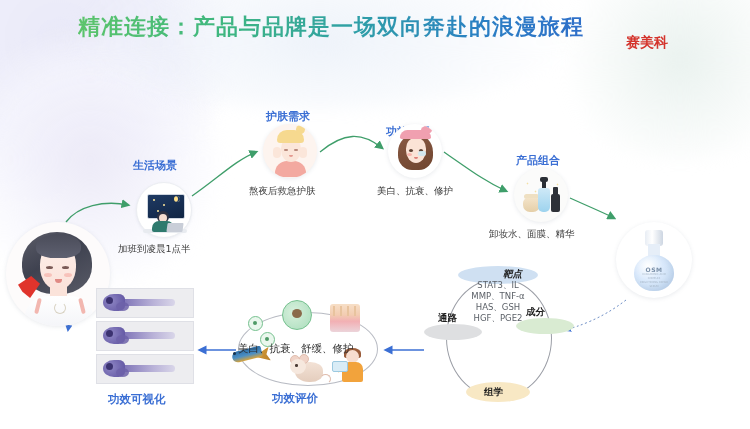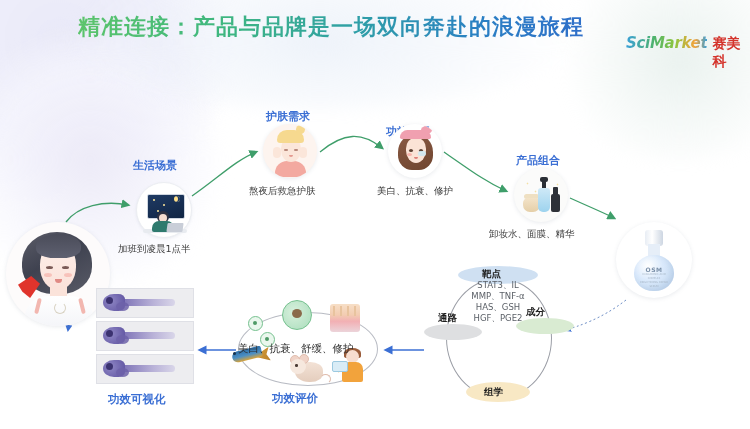--- a/index.html
+++ b/index.html
@@ -243,21 +243,20 @@
 
   <div class="bg-wash-tl"></div>
   <div class="bg-wash-tl2"></div>
   <div class="bg-wash-top"></div>
   <div class="bg-wash-right"></div>
 
   <div class="title">精准连接：产品与品牌是一场双向奔赴的浪漫旅程</div>
 
   <div class="logo">
     <div class="logo-row2">
-      <span class="logo-sci">SciMarket</span>
       <span class="logo-cn2">赛美科</span>
     </div>
   </div>
 
   <svg class="svg-layer">
     <defs>
       <marker id="ag" markerWidth="7" markerHeight="7" refX="5" refY="3.5" orient="auto">
         <polygon points="0 0, 7 3.5, 0 7" fill="#3f9e6a"></polygon>
       </marker>
       <marker id="ab" markerWidth="7" markerHeight="7" refX="5" refY="3.5" orient="auto">
@@ -367,21 +366,21 @@
     <div class="label2">
         <div>HYALURONIC ACID COMPLEX</div>
         <div>BRIGHTENING REPAIR SERUM</div>
       </div>
   </div>
 
   <div class="mech">
     <div class="mech-ring"></div>
 
     <div class="pill pill-target"></div>
-    <div class="mlabel" style="left:54px;top:-10px;">靶点</div>
+    <div class="mlabel" style="left:75px;top:-10px;font-style:italic;">靶点</div>
     <div class="mlist c" style="left:20px;top:2px;width:100px;">
         <div>STAT3、IL</div>
         <div>MMP、TNF-α</div>
         <div>HAS、GSH</div>
         <div>HGF、PGE2</div>
       </div>
 
     <div class="pill pill-path"></div>
     <div class="mlabel" style="left:10px;top:34px;">通路</div>
 

